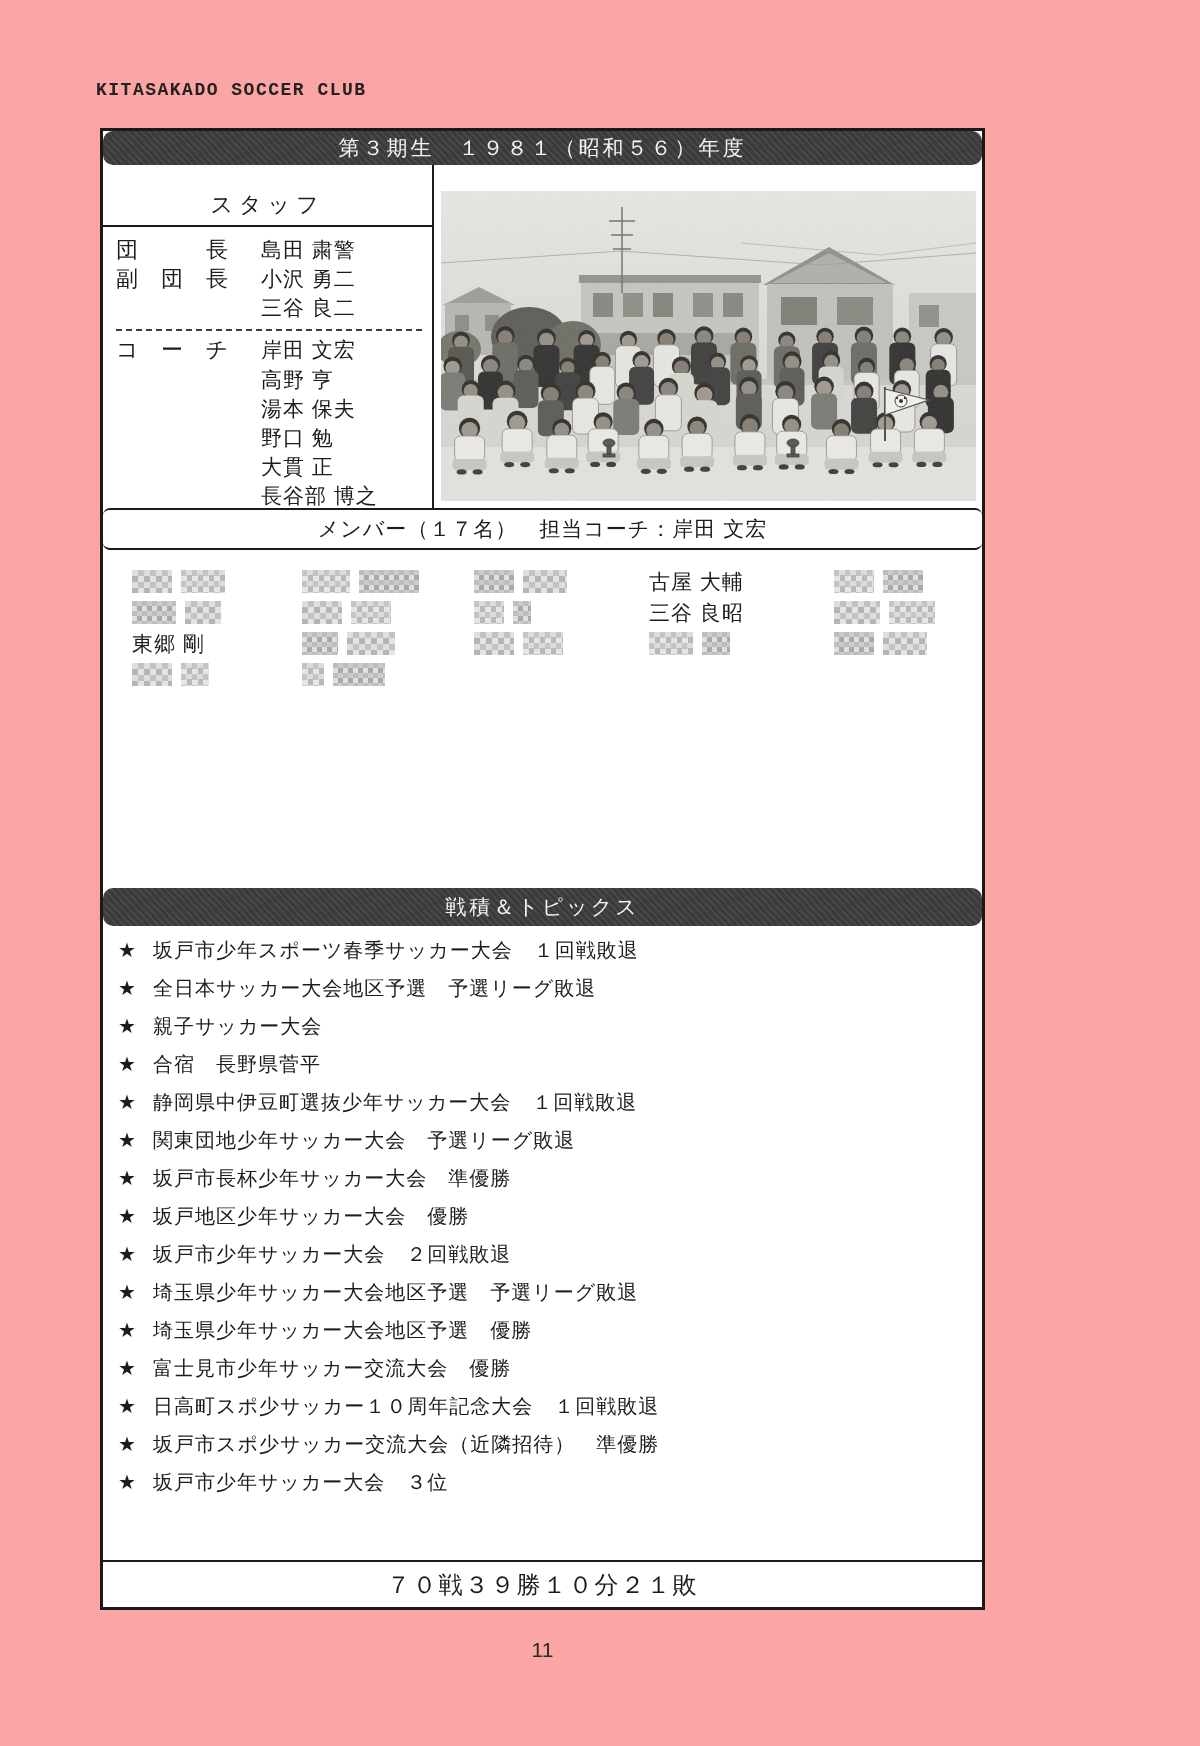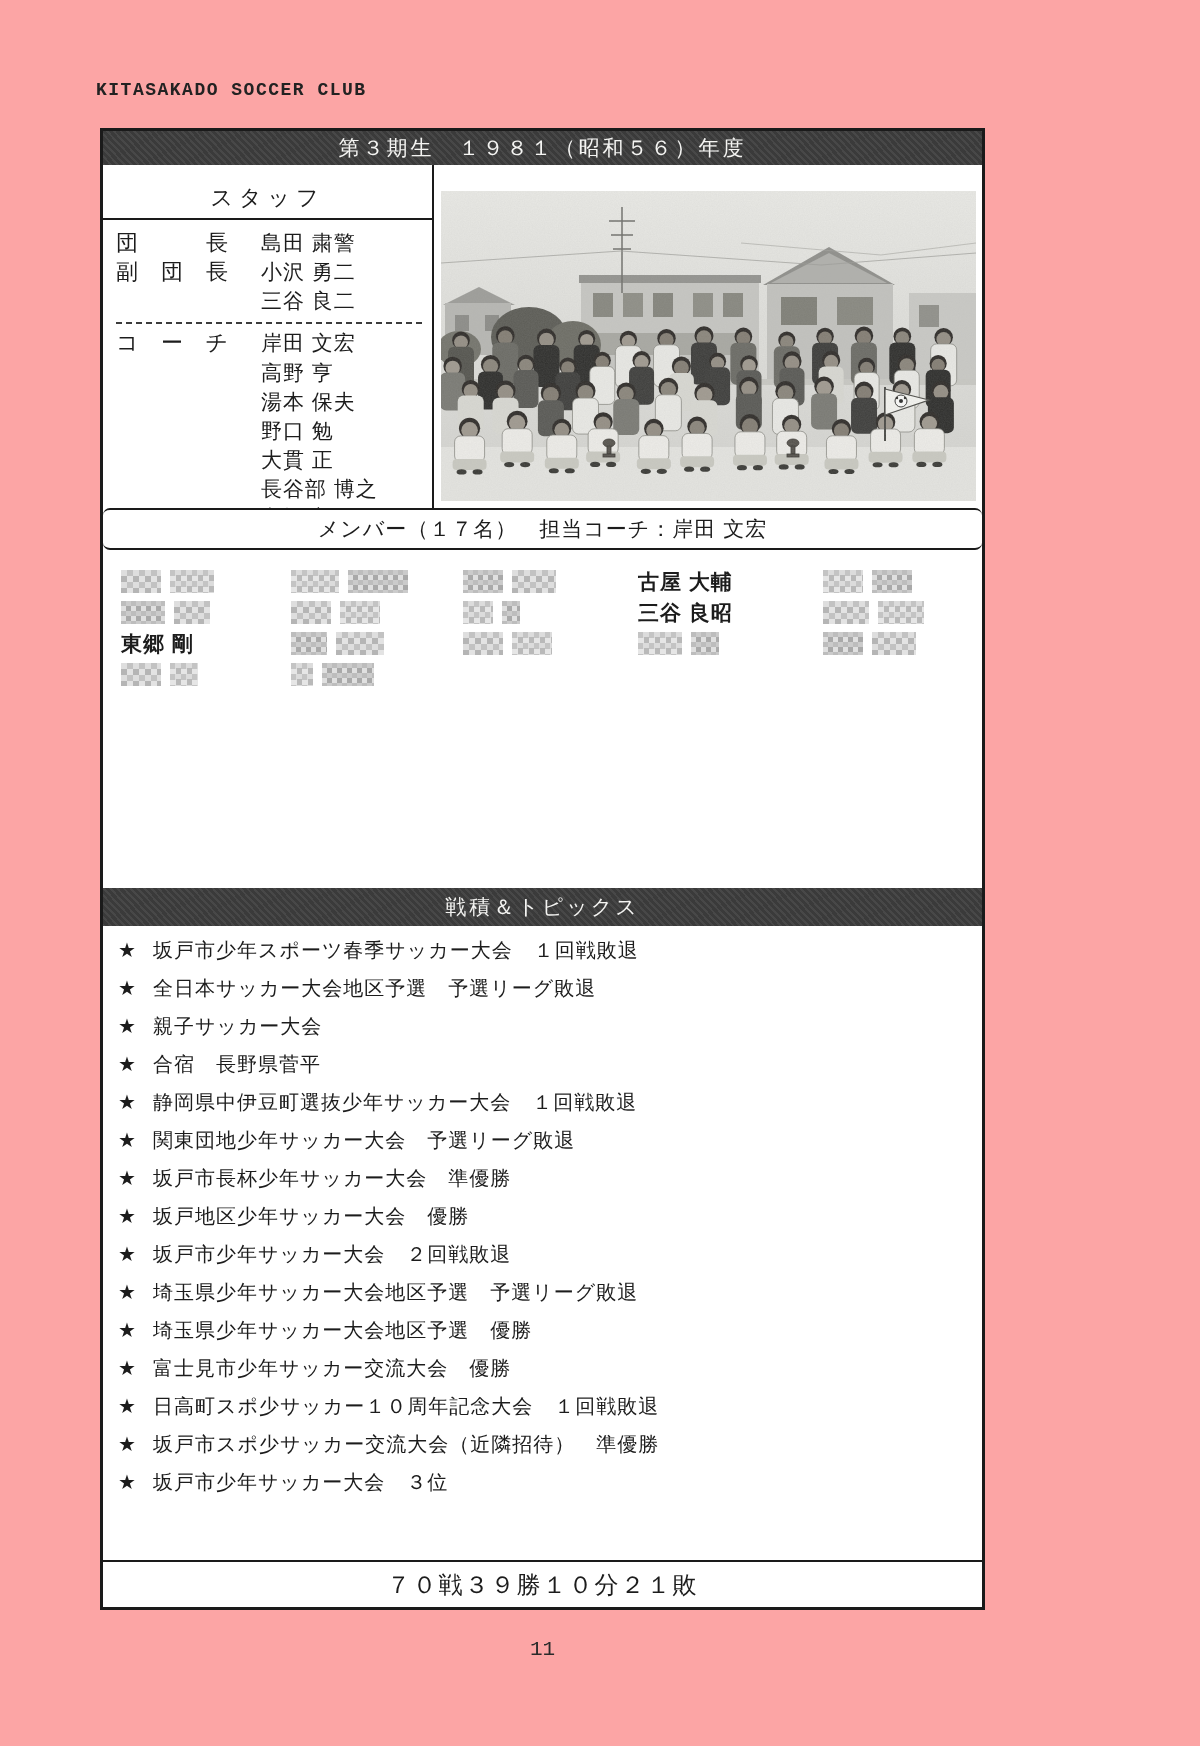--- a/index.html
+++ b/index.html
@@ -14,63 +14,63 @@
   }
   .main-box{
     position:absolute;left:100px;top:128px;width:885px;height:1482px;
     border:3px solid #1a1a1a;box-sizing:border-box;background:#fff;
     display:flex;flex-direction:column;
   }
   .banner{
     height:34px;flex:0 0 34px;background:#3e3e3e;
     background-image:repeating-linear-gradient(47deg,rgba(255,255,255,.05) 0 2px,rgba(0,0,0,.06) 2px 5px);
     color:#f4f4f2;display:flex;align-items:center;justify-content:center;
-    font-size:21px;letter-spacing:3px;font-weight:500;
+    font-size:21px;letter-spacing:3px;font-weight:500;border-radius:10px;
   }
   .topics-banner{flex:0 0 38px;height:38px;}
   .top-section{flex:0 0 343px;display:flex;overflow:hidden;}
-  .staff-panel{width:331px;flex:0 0 331px;border-right:2px solid #1a1a1a;box-sizing:border-box;padding-top:14px;}
+  .staff-panel{width:331px;flex:0 0 331px;border-right:2px solid #1a1a1a;box-sizing:border-box;padding-top:21px;}
   .staff-header{
     text-align:center;font-size:22px;letter-spacing:6px;padding:4px 0 5px 0;
     border-bottom:2px solid #1a1a1a;margin:0 0 6px 0;
   }
   .staff-rows{padding:2px 10px 0 13px;}
   .staff-row{display:flex;align-items:center;height:29px;font-size:21px;}
   .staff-row.divider{border-top:2px dashed #3c3c3c;margin-top:7px;padding-top:4px;height:30px;}
   .role{width:112px;flex:0 0 112px;display:inline-flex;justify-content:space-between;font-size:22px;}
   .role.role-sm{font-size:17.5px;align-items:center;}
   .staff-name{margin-left:33px;letter-spacing:1px;white-space:pre;}
   .photo-panel{flex:1;background:#fff;padding:26px 6px 6px 7px;box-sizing:border-box;}
   .photo-panel svg{display:block;}
   .member-header{
     flex:0 0 38px;border-top:2px solid #1a1a1a;border-bottom:2px solid #1a1a1a;
     display:flex;align-items:center;justify-content:center;font-size:21px;letter-spacing:1px;border-radius:7px;
   }
-  .member-area{flex:0 0 338px;box-sizing:border-box;padding:16px 8px 0 18px;font-weight:bold;}
+  .member-area{flex:0 0 338px;box-sizing:border-box;padding:16px 8px 0 29px;}
   .member-row{
     display:grid;grid-template-columns:170px 172px 175px 185px 1fr;
     height:31px;align-items:center;
   }
   .member-cell{display:flex;align-items:center;gap:9px;font-size:21px;letter-spacing:1px;white-space:pre;}
   .pix{display:inline-block;height:23px;background-color:#cfcfcf;
     background-image:conic-gradient(from 0deg,#c2c2c2 25%,#e3e3e3 25% 50%,#b5b5b5 50% 75%,#dedede 75%);
     background-size:12px 12px;}
   .pix.p2{background-image:conic-gradient(from 0deg,#dcdcdc 25%,#b9b9b9 25% 50%,#e6e6e6 50% 75%,#c4c4c4 75%);background-size:11px 11px;}
   .pix.p3{background-image:conic-gradient(from 0deg,#cbcbcb 25%,#a9a9a9 25% 50%,#e0e0e0 50% 75%,#bdbdbd 75%);background-size:10px 10px;}
   .topics-area{flex:1 1 auto;padding:14px 20px 0 15px;box-sizing:border-box;}
   .topics-list{list-style:none;margin:0;padding:0;}
   .topic-item{display:flex;align-items:baseline;margin-bottom:17px;font-size:20px;letter-spacing:1px;line-height:21px;}
   .topic-star{flex:0 0 auto;margin-right:16px;font-size:20px;}
   .result-row{
     flex:0 0 45px;border-top:2px solid #1a1a1a;display:flex;align-items:center;justify-content:center;
     font-size:24px;letter-spacing:2px;
   }
   .page-number{
     position:absolute;left:100px;top:1638px;width:885px;text-align:center;
-    font-family:Liberation Mono, monospace;font-size:21px;color:#2a2a2a;
+    font-family:Liberation Sans, sans-serif;font-size:21px;color:#2a2a2a;
   }
 </style>
 </head>
 <body>
 
 <div class="page">
 
   <div class="club-title">KITASAKADO SOCCER CLUB</div>
 
   <div class="main-box">

